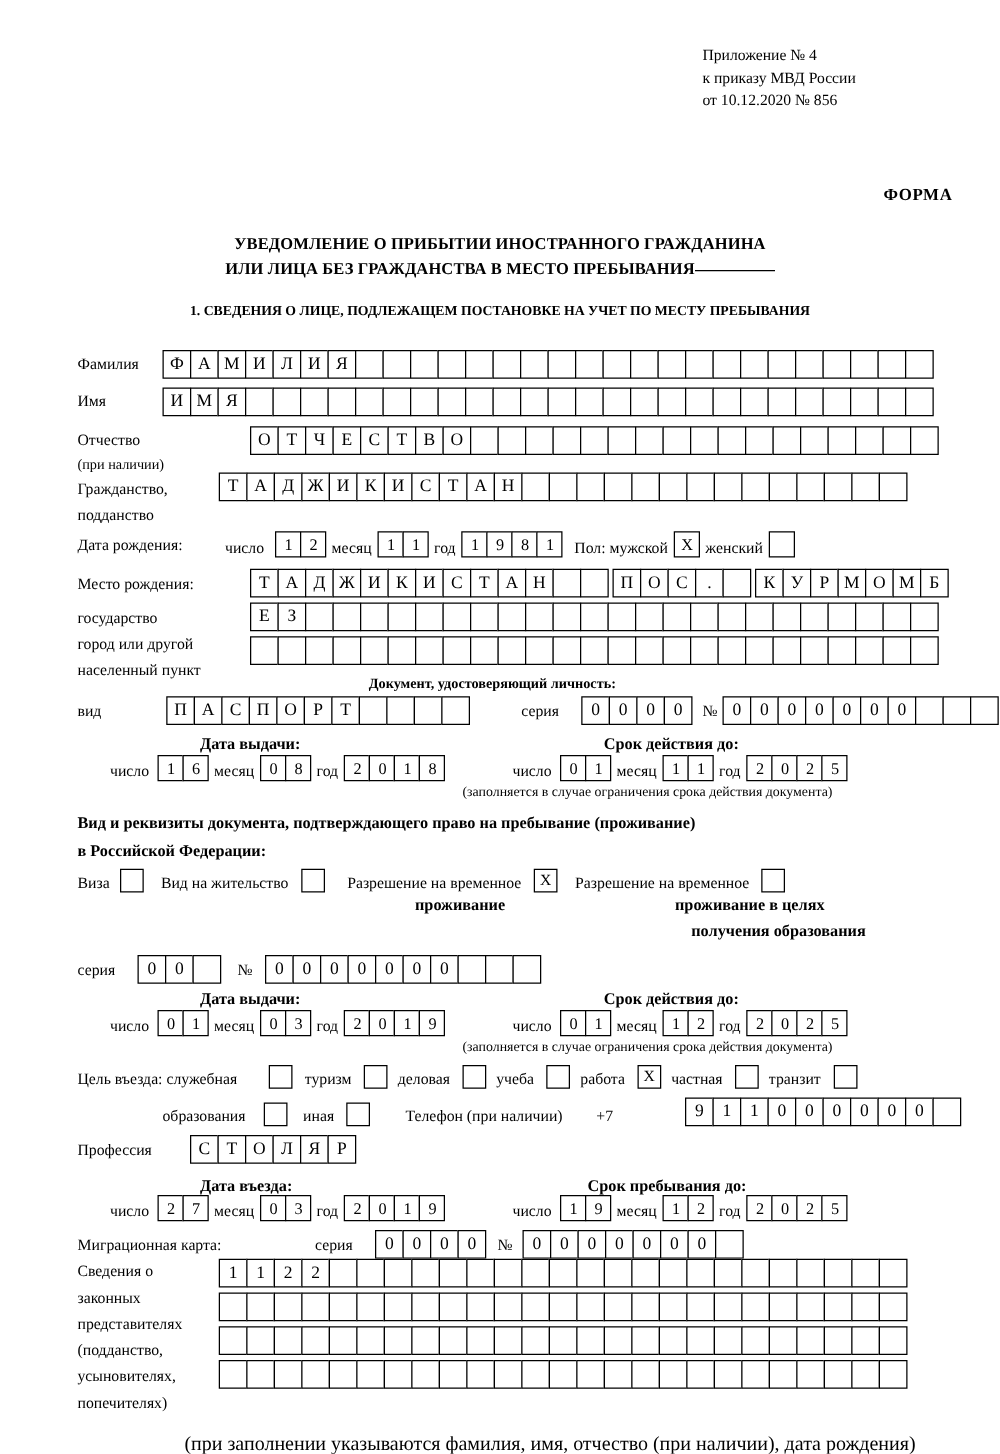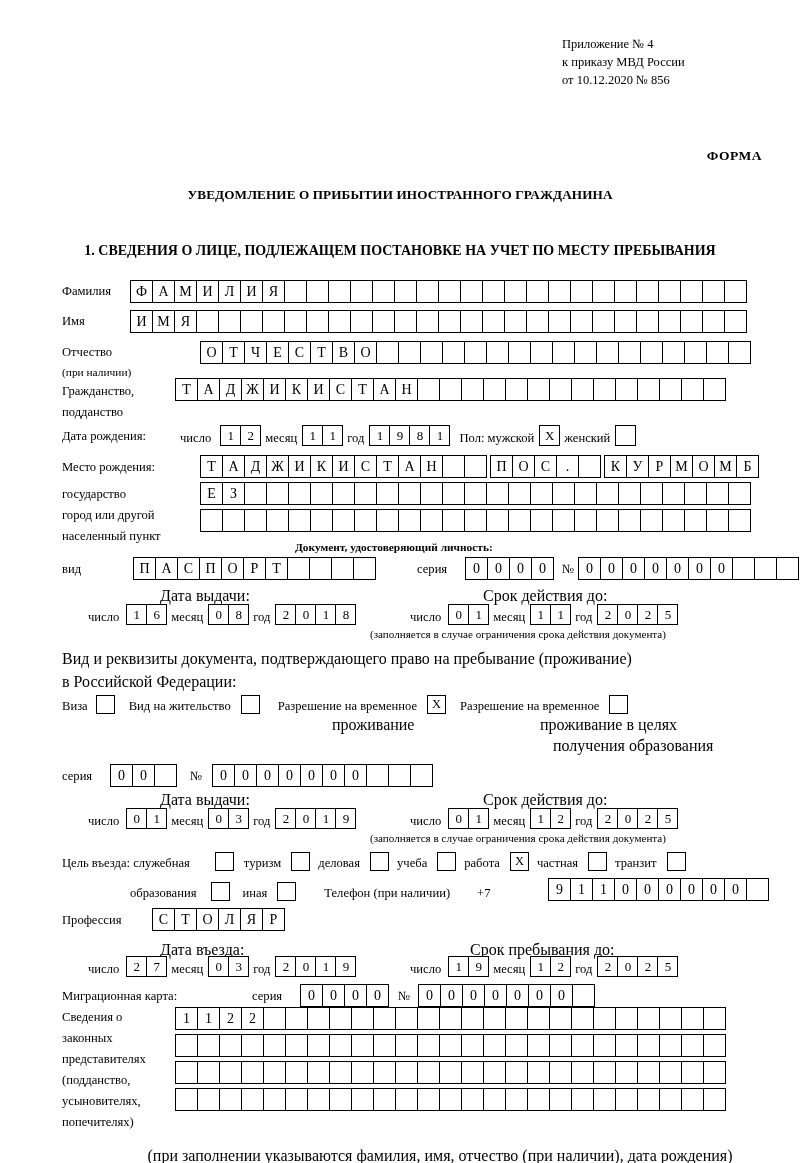--- a/index.html
+++ b/index.html
@@ -26,27 +26,27 @@
 
   .title{
     position:absolute; left:0; right:0; top:185px;
     text-align:center; font-weight:bold; font-size:13.2px; line-height:1.5;
     letter-spacing:.1px;
   }
   .title .ul{display:inline-block;width:64px;border-bottom:1px solid #000;vertical-align:2px;}
 
   .section1{
     position:absolute; left:0; right:0; top:243px;
-    text-align:center; font-weight:bold; font-size:14px;
+    text-align:center; font-weight:bold; font-size:11px;
   }
 
   .lbl{position:absolute;font-size:12.6px;white-space:nowrap;}
   .lbl.sm{font-size:11.4px;}
   .lbl.b{font-weight:bold;font-size:11.4px;}
-  .lbl.c{font-size:16px;}
+  .lbl.c{font-size:13px;font-weight:bold;}
 
   
   .row{position:absolute;display:flex;}
   .bx{
     width:23px;height:23px;
     border:1px solid #000;
     margin-right:-1px;
     box-sizing:border-box;
     font-size:14px; font-family:"Liberation Serif",serif;
     display:flex;align-items:center;justify-content:center;
@@ -75,20 +75,21 @@
   <div class="hdr">
     <div>Приложение № 4</div>
     <div>к приказу МВД России</div>
     <div>от 10.12.2020 № 856</div>
   </div>
 
   <div class="forma">ФОРМА</div>
 
   <div class="title">
     <div>УВЕДОМЛЕНИЕ О ПРИБЫТИИ ИНОСТРАННОГО ГРАЖДАНИНА</div>
+    <div><span>ИЛИ ЛИЦА БЕЗ ГРАЖДАНСТВА В МЕСТО ПРЕБЫВАНИЯ</span><span class="ul"></span></div>
   </div>
 
   <div class="section1">1. СВЕДЕНИЯ О ЛИЦЕ, ПОДЛЕЖАЩЕМ ПОСТАНОВКЕ НА УЧЕТ ПО МЕСТУ ПРЕБЫВАНИЯ</div>
 
   <div class="lbl" style="left:62px;top:284px;">Фамилия</div>
   <div class="row" id="r-surname" style="left:130px;top:280px;">
       <span class="bx">Ф</span>
       <span class="bx">А</span>
       <span class="bx">М</span>
       <span class="bx">И</span>

